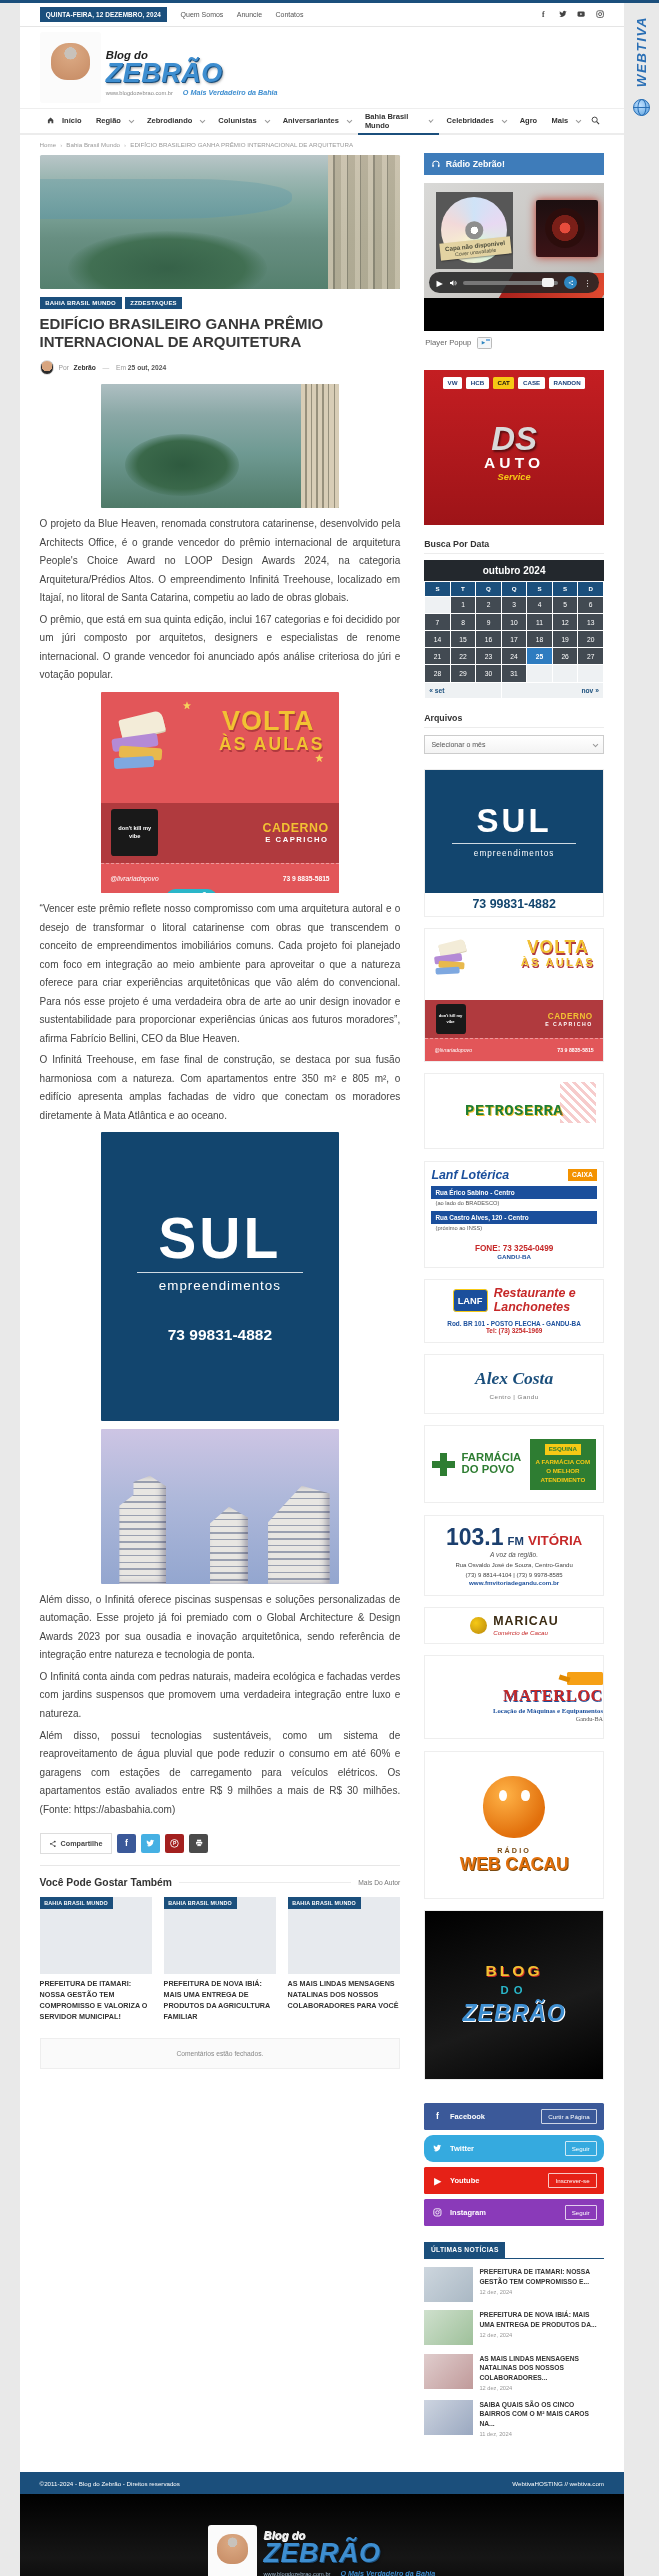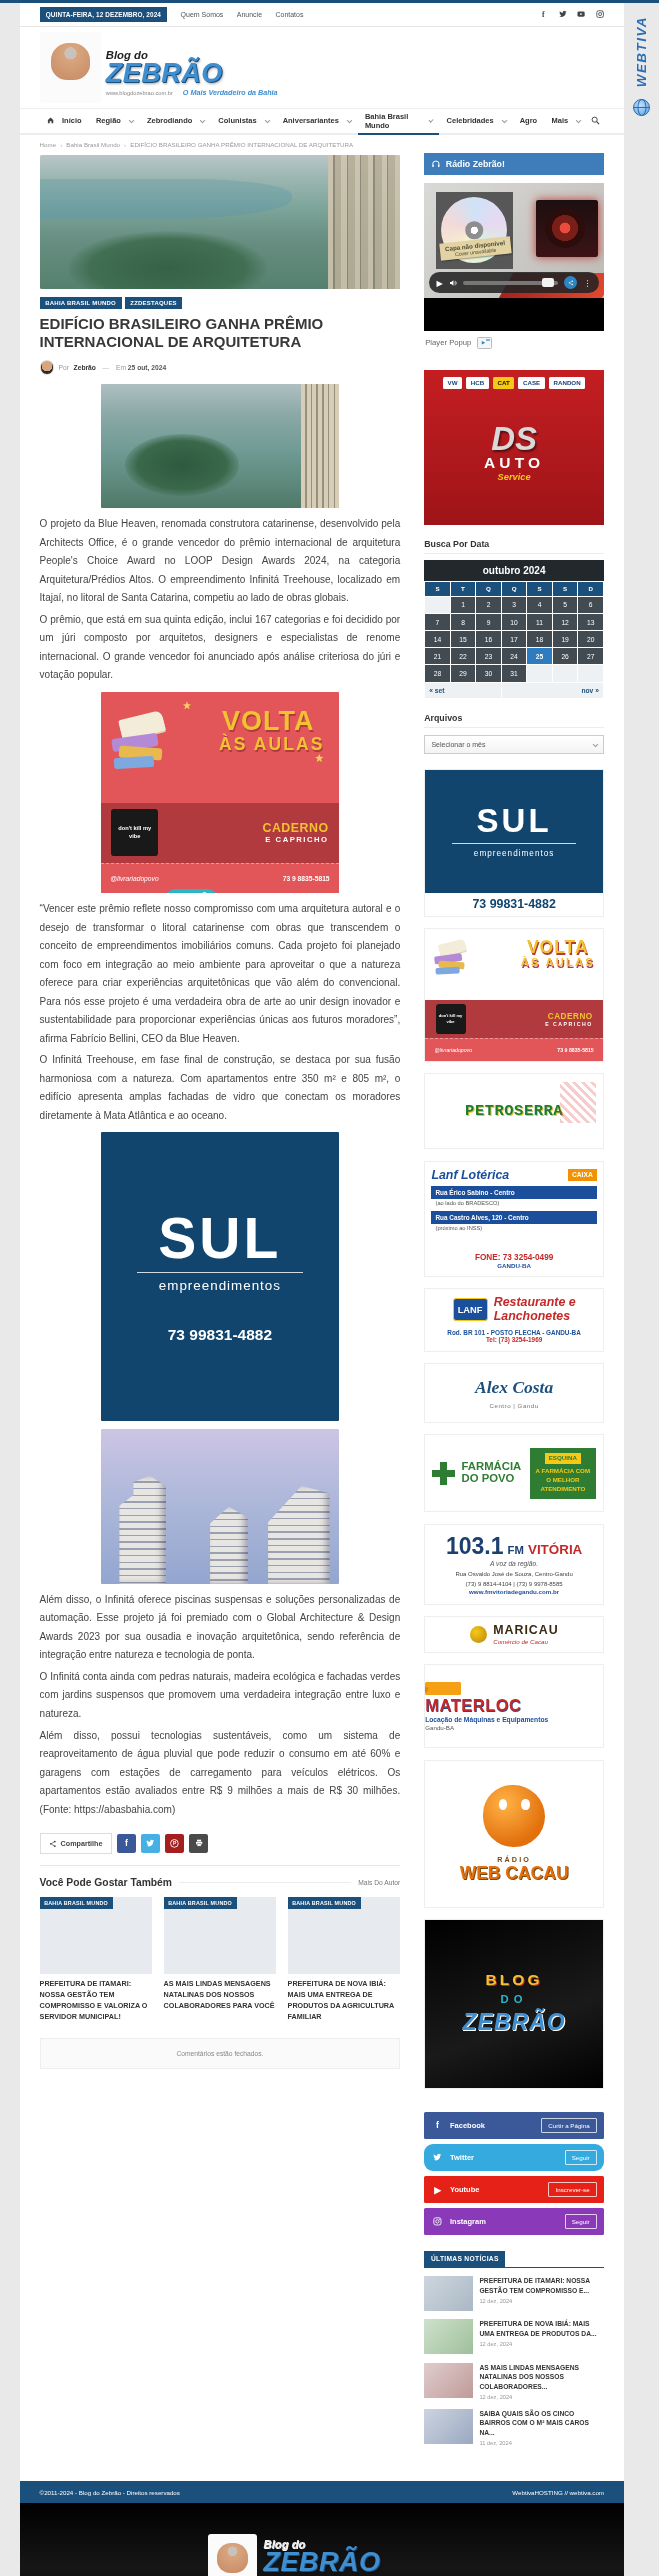--- a/index.html
+++ b/index.html
@@ -189,21 +189,21 @@
   .petro { height:76px; display:flex; align-items:center; justify-content:center;font-family:Liberation Mono, monospace; }
   .petro-name { font-size:15.5px; font-weight:900; color:#1e7d32; text-shadow:1px 1px 0 #f2c233; letter-spacing:0.5px; }
   .petro-sq { position:absolute; right:7.2px; top:8.2px; width:36px; height:41px; background:repeating-linear-gradient(45deg,#d33 0 3.1px,#fff 3.1px 6.2px); opacity:.25; }
 
   .lot { padding:6.2px; }
   .lot-head { display:flex; align-items:center; justify-content:space-between; }
   .lot-name { font-size:12.4px; font-weight:900; font-style:italic; color:#1b4f9c; }
   .caixa { background:#f39200; color:#fff; font-weight:900; font-size:6.7px; padding:2.6px 4.1px; }
   .lot-bar { background:#1b4f9c; color:#fff; font-size:6.4px; font-weight:bold; padding:3.1px 4.1px; margin-top:4.1px; }
   .lot-note { font-size:5.7px; color:#555; padding:1px 4.1px; }
-  .lot-phone { color:#c62828; font-weight:900; font-size:8.2px; text-align:center; margin-top:21px; }
+  .lot-phone { color:#c62828; font-weight:900; font-size:8.2px; text-align:center; margin-top:12px; }
   .lot-city { text-align:center; font-size:6.2px; font-weight:bold; color:#1b4f9c; }
 
   .rest { padding:7.2px; text-align:center; }
   .rest-top { display:flex; align-items:center; justify-content:center; gap:6.2px; }
   .lanf-logo { background:#1b4f9c; color:#fff; font-weight:900; font-size:9.3px; padding:5.2px 4.1px; border-radius:3.1px; border:1px solid #f6c915; }
   .rest-name { color:#c62828; font-size:12.4px; font-weight:bold; font-style:italic; line-height:1.1; text-align:left; }
   .rest-addr { font-size:6.4px; font-weight:bold; color:#1b4f9c; margin-top:6.2px; }
   .rest-tel { font-size:6.4px; color:#c62828; font-weight:bold; }
 
   .alex { height:60px; display:flex; flex-direction:column; align-items:center; justify-content:center; }
@@ -225,21 +225,21 @@
   .fm-name { font-size:13.4px; font-weight:900; color:#c62828; }
   .fm-tag { font-size:6.7px; font-style:italic; color:#555; }
   .fm-addr { font-size:6px; color:#444; margin-top:4.1px; }
   .fm-site { font-size:6.2px; color:#1b4f9c; font-weight:bold; margin-top:1.5px; }
 
   .mari { height:37px; display:flex; align-items:center; justify-content:center; gap:6.2px; }
   .mari-dot { width:17.5px; height:17.5px; border-radius:50%; background:radial-gradient(circle at 35% 35%, #f6c915, #b8860b); }
   .mari-name { font-size:12.4px; font-weight:900; color:#3a2a12; letter-spacing:1px; }
   .mari-sub { font-size:6.2px; color:#c62828; font-style:italic; }
 
-  .mat { height:84px; display:flex; flex-direction:column; align-items:flex-start; justify-content:center; gap:1px; }
+  .mat { height:84px; display:flex; flex-direction:column; align-items:flex-end; justify-content:center; gap:1px;font-family:Liberation Serif, serif; }
   .mat-name { font-size:16.5px; font-weight:900; color:#c62828; letter-spacing:0.5px; text-shadow:0.5px 0.5px 0 #1b4f9c; }
   .mat-sub { font-size:6.7px; color:#1b4f9c; font-weight:bold; }
   .mat-city { font-size:6.2px; color:#555; }
   .mat-machine { width:36px; height:13.4px; background:#f6a015; border-radius:1.5px; position:relative; }
   .mat-machine::after { content:""; position:absolute; left:-8.2px; top:4.1px; width:11.3px; height:5.2px; background:#e08900; transform:rotate(18deg); }
 
   .cacau { height:148px; display:flex; flex-direction:column; align-items:center; justify-content:center; gap:2.1px; }
   .mascot { width:62px; height:62px; border-radius:48% 52% 50% 50%; background:radial-gradient(circle at 35% 30%, #ffb347, #e2700c 70%); position:relative; }
   .mascot::before, .mascot::after { content:""; position:absolute; top:13.4px; width:8.2px; height:11.3px; border-radius:50%; background:#fff; }
   .mascot::before { left:15.5px; } .mascot::after { right:15.5px; }
@@ -526,27 +526,27 @@
           <div class="card">
             <div class="card-img">
               <span class="card-tag">BAHIA BRASIL MUNDO</span>
             </div>
             <div class="card-title">PREFEITURA DE ITAMARI: NOSSA GESTÃO TEM COMPROMISSO E VALORIZA O SERVIDOR MUNICIPAL!</div>
           </div>
           <div class="card">
             <div class="card-img">
               <span class="card-tag">BAHIA BRASIL MUNDO</span>
             </div>
-            <div class="card-title">AS MAIS LINDAS MENSAGENS NATALINAS DOS NOSSOS COLABORADORES PARA VOCÊ</div>
+            <div class="card-title">PREFEITURA DE NOVA IBIÁ: MAIS UMA ENTREGA DE PRODUTOS DA AGRICULTURA FAMILIAR</div>
           </div>
           <div class="card">
             <div class="card-img">
               <span class="card-tag">BAHIA BRASIL MUNDO</span>
             </div>
-            <div class="card-title">PREFEITURA DE NOVA IBIÁ: MAIS UMA ENTREGA DE PRODUTOS DA AGRICULTURA FAMILIAR</div>
+            <div class="card-title">AS MAIS LINDAS MENSAGENS NATALINAS DOS NOSSOS COLABORADORES PARA VOCÊ</div>
           </div>
         </div>
 
         <div class="comments">Comentários estão fechados.</div>
       </div>
 
       <div class="sidebar">
 
         <div class="widget">
           <div class="w-head">

